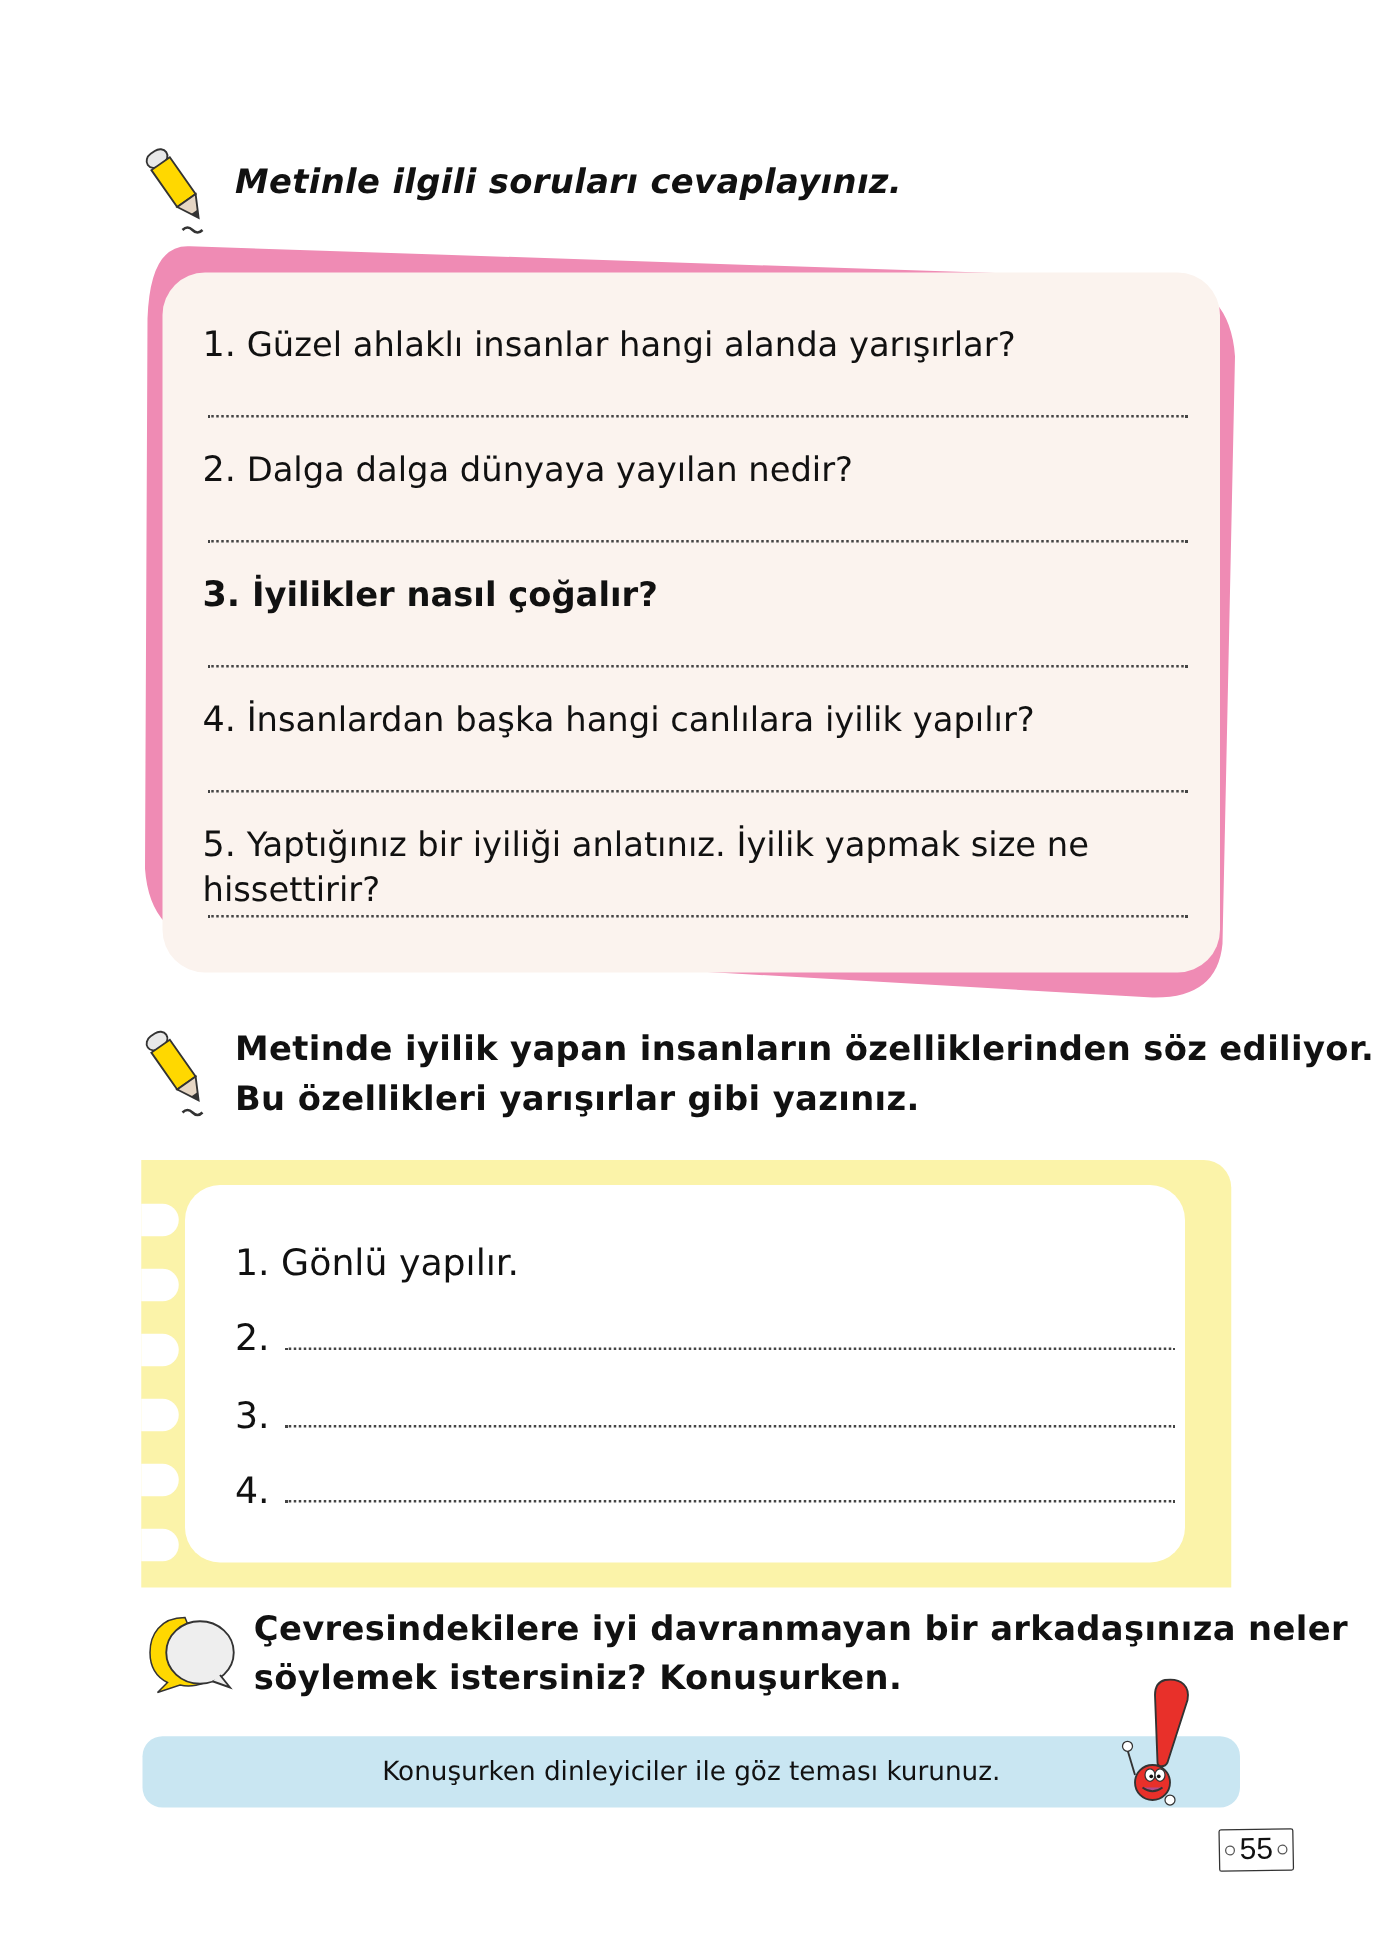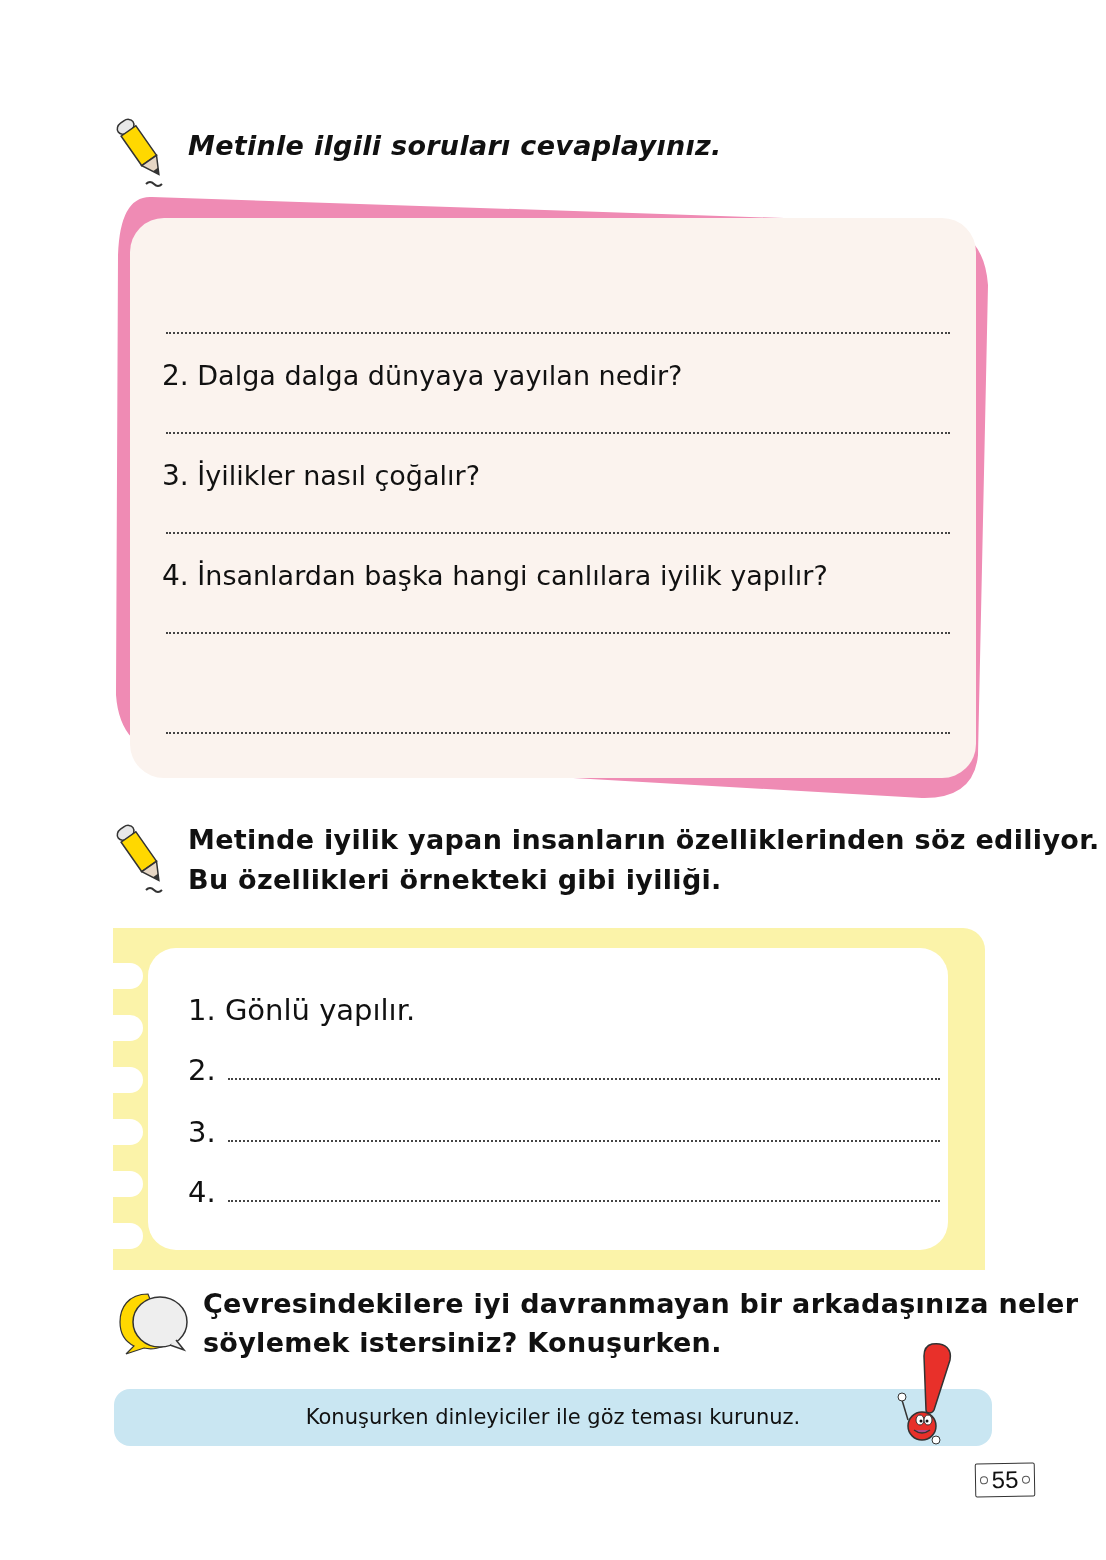--- a/index.html
+++ b/index.html
@@ -50,54 +50,62 @@
     <polygon points="28,62 34,62 31,68" fill="#333"></polygon>
   </g>
   <path d="M34 72 q4 -4 8 0 q4 4 8 0" stroke="#333" stroke-width="2" fill="none"></path>
 </svg>
 <div class="abs instr" style="left:188px;top:126px;font-style:italic;">Metinle ilgili soruları cevaplayınız.</div>
 
 <svg class="abs pink-back" viewBox="0 0 880 605">
   <path d="M40 2 L820 28 Q872 34 876 90 L866 560 Q862 604 810 603 L60 560 Q8 556 4 500 L6 60 Q8 0 40 2 Z" fill="#ef8bb4"></path>
 </svg>
 <div class="abs pink-card">
+  <div class="q" style="top:40px;">
+    <span class="num">1.</span>
+    <span>Güzel ahlaklı insanlar hangi alanda yarışırlar?</span>
+  </div>
   <div class="dots" style="top:114px;"></div>
 
   <div class="q" style="top:140px;">
     <span class="num">2.</span>
     <span>Dalga dalga dünyaya yayılan nedir?</span>
   </div>
   <div class="dots" style="top:214px;"></div>
 
-  <div class="q" style="top:240px;">
+  <div class="q" style="top:240px;font-weight:bold;">
     <span class="num">3.</span>
     <span>İyilikler nasıl çoğalır?</span>
   </div>
   <div class="dots" style="top:314px;"></div>
 
   <div class="q" style="top:340px;">
     <span class="num">4.</span>
     <span>İnsanlardan başka hangi canlılara iyilik yapılır?</span>
   </div>
   <div class="dots" style="top:414px;"></div>
 
+  <div class="q" style="top:440px;">
+    <span class="num">5.</span>
+    <span>Yaptığınız bir iyiliği anlatınız. İyilik yapmak size ne hissettirir?</span>
+  </div>
   <div class="dots" style="top:514px;"></div>
 </div>
 
 <svg class="abs pencil" style="left:112px;top:818px;" viewBox="0 0 60 80">
   <g transform="rotate(-35 30 40)">
     <rect x="22" y="4" width="18" height="12" rx="7" fill="#e8e8e8" stroke="#333" stroke-width="1.5"></rect>
     <rect x="22" y="15" width="18" height="36" fill="#ffd800" stroke="#333" stroke-width="1.5"></rect>
     <polygon points="22,51 40,51 31,68" fill="#e6d6c4" stroke="#333" stroke-width="1.5"></polygon>
     <polygon points="28,62 34,62 31,68" fill="#333"></polygon>
   </g>
   <path d="M34 72 q4 -4 8 0 q4 4 8 0" stroke="#333" stroke-width="2" fill="none"></path>
 </svg>
 <div class="abs instr" style="left:188px;top:820px;">Metinde iyilik yapan insanların özelliklerinden söz ediliyor.</div>
-<div class="abs instr" style="left:188px;top:860px;">Bu özellikleri örnekteki gibi iyiliği.</div>
+<div class="abs instr" style="left:188px;top:860px;">Bu özellikleri yarışırlar gibi yazınız.</div>
 
 <div class="abs yellow-back"></div>
 <div class="hole" style="top:963px;"></div>
 <div class="hole" style="top:1015px;"></div>
 <div class="hole" style="top:1067px;"></div>
 <div class="hole" style="top:1119px;"></div>
 <div class="hole" style="top:1171px;"></div>
 <div class="hole" style="top:1223px;"></div>
 <div class="abs yellow-inner">
   <div class="li" style="top:44px;">

